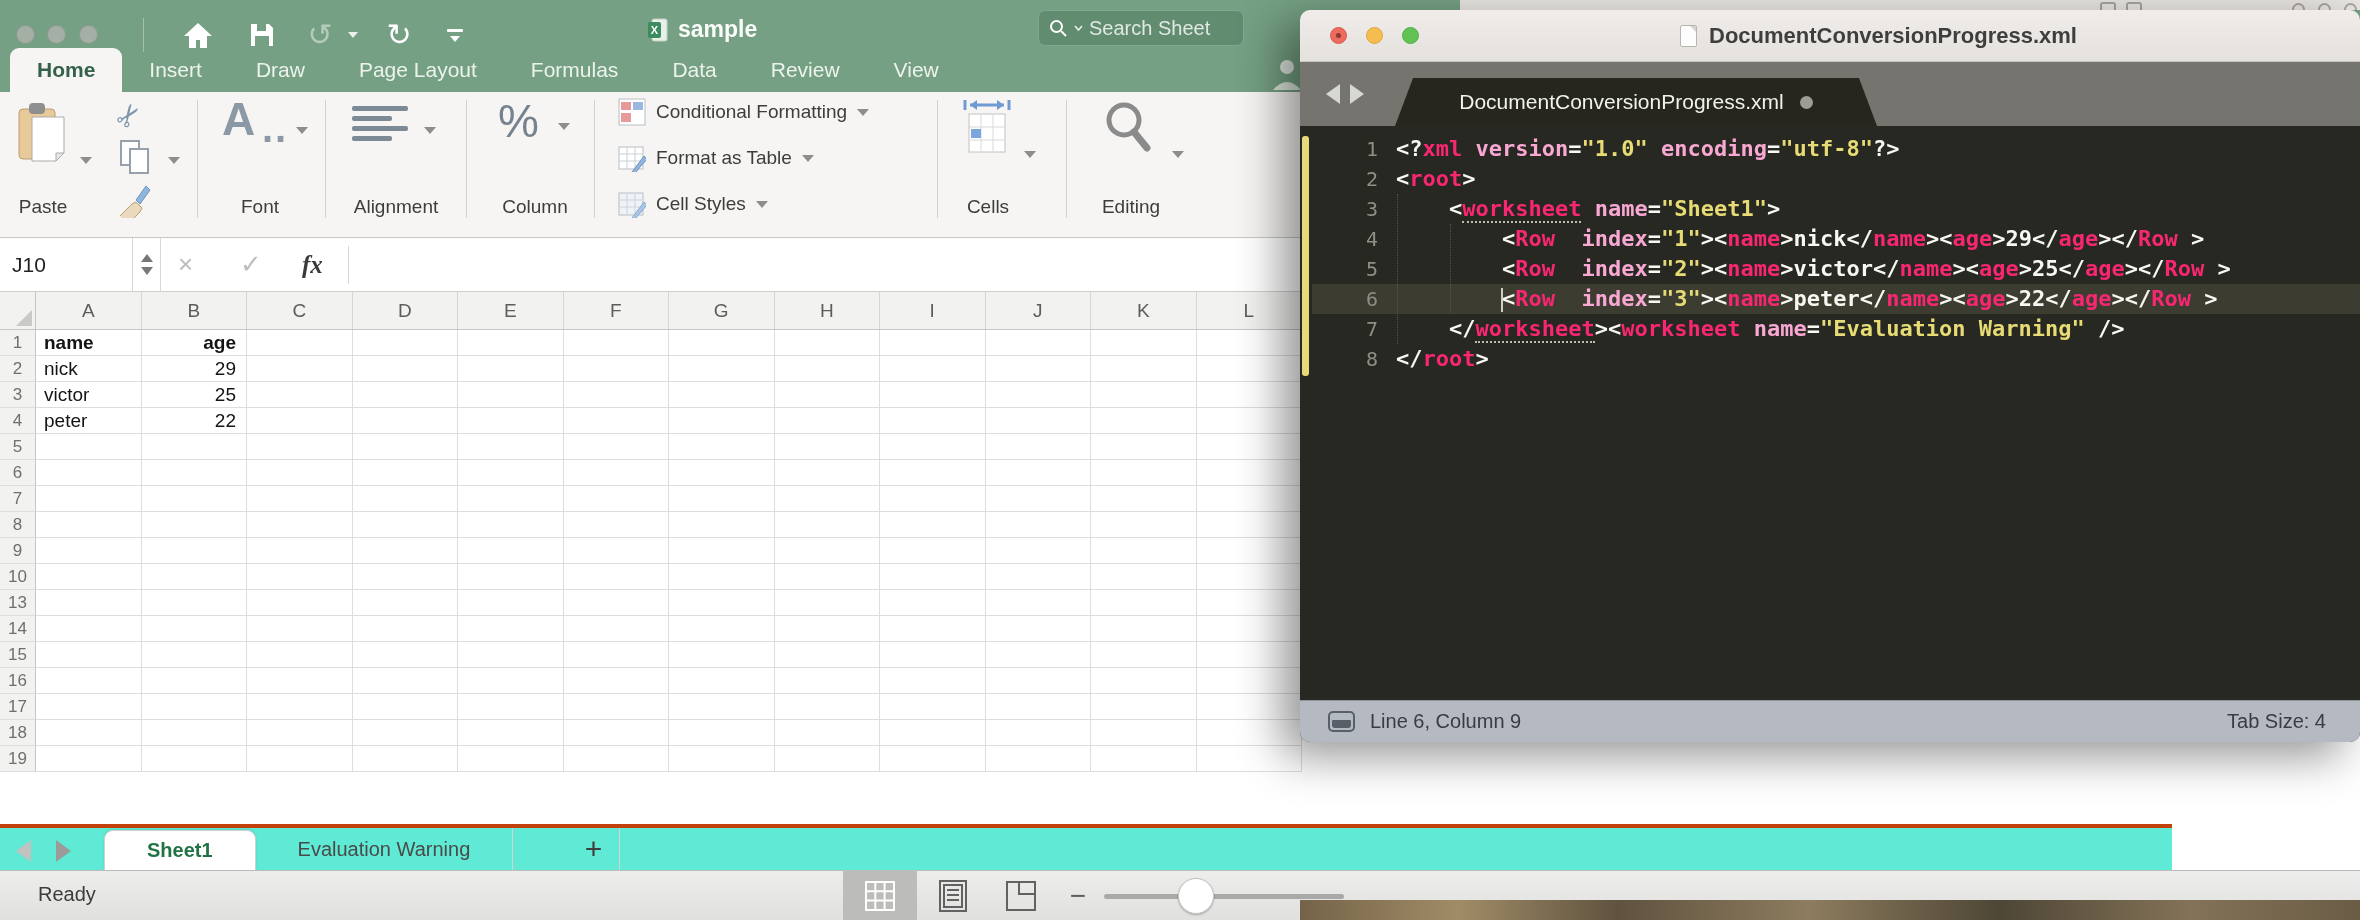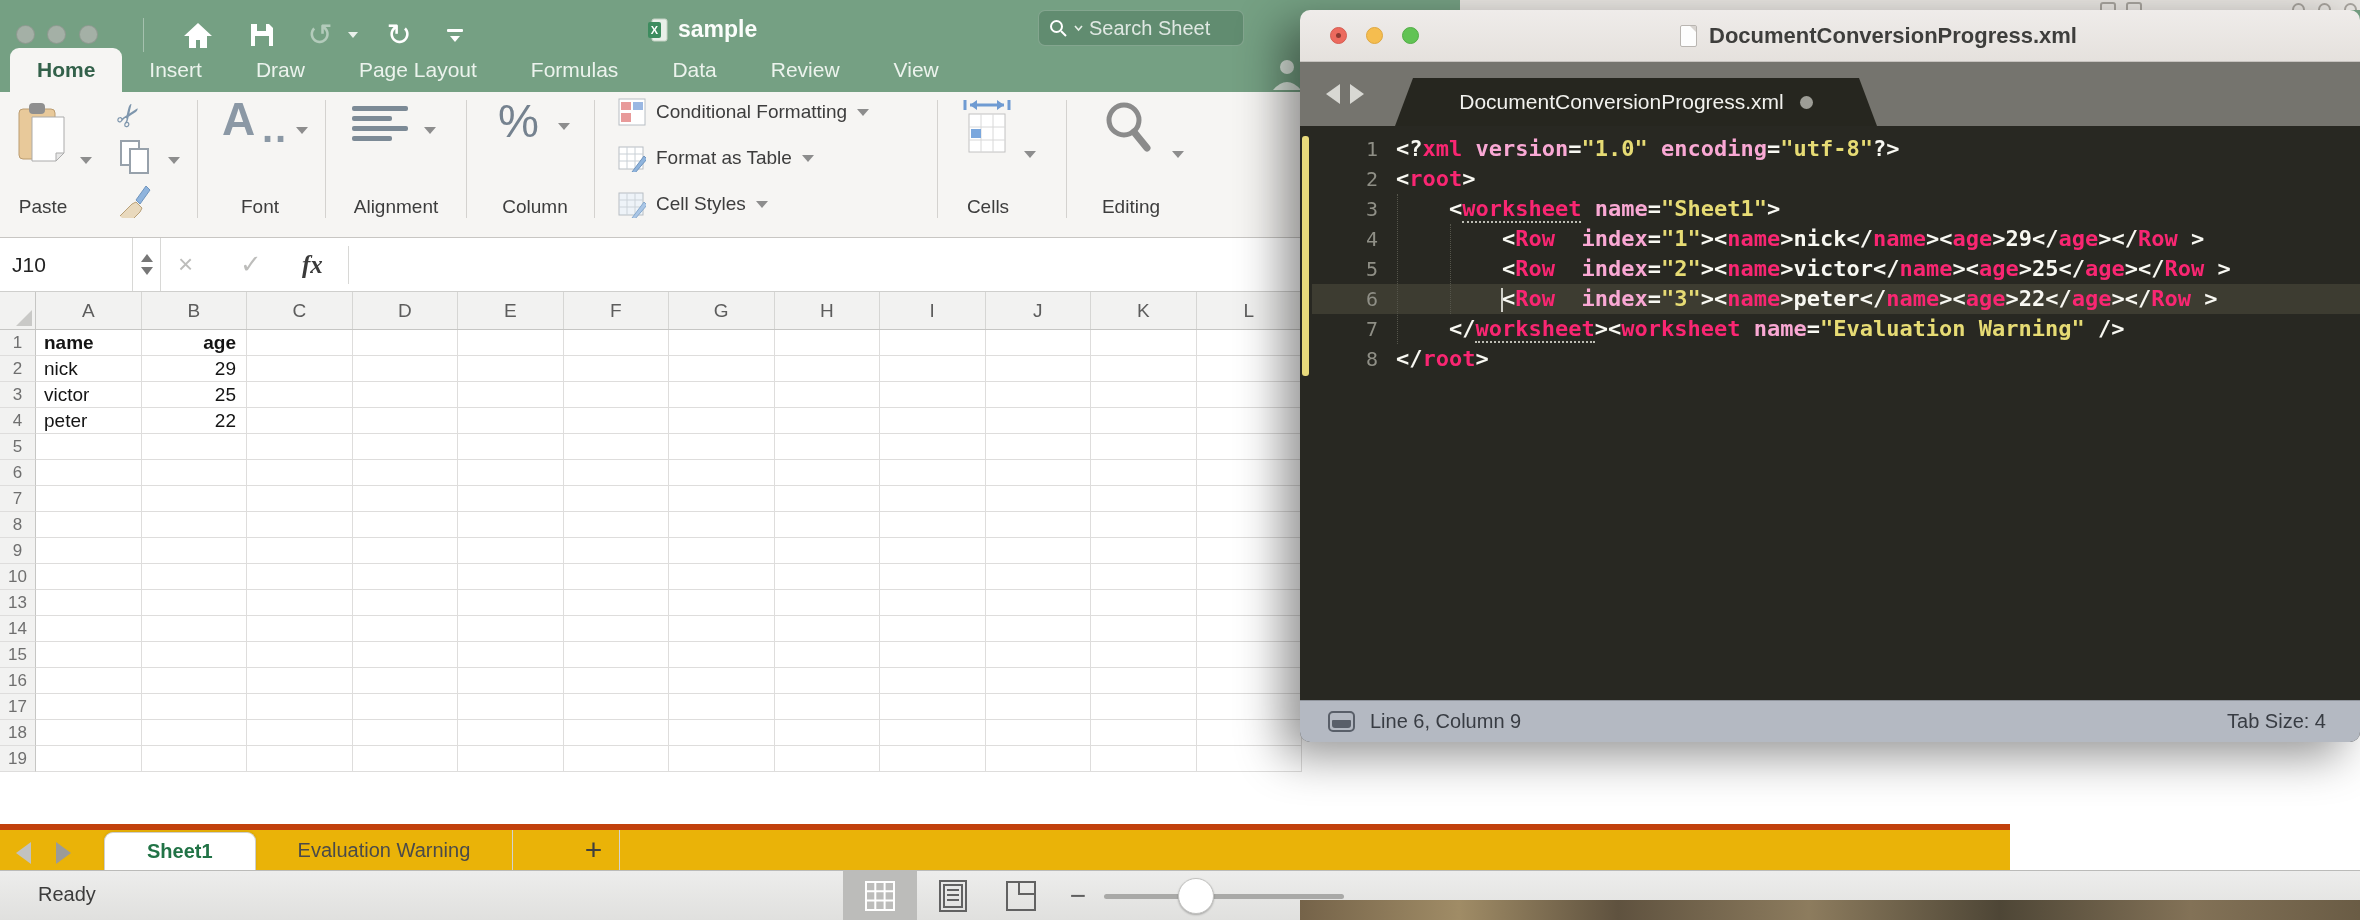--- a/index.html
+++ b/index.html
@@ -58,21 +58,21 @@
   .col-headers { position:absolute; left:36px; top:0; right:0; height:38px; display:flex; background:#f2f2f1; border-bottom:1px solid #c6c6c4; }
   .col-h { flex:0 0 105.5px; border-right:1px solid #d6d6d4; display:flex; align-items:center; justify-content:center; font-size:19px; color:#5d5d5d; }
   .g-rows { position:absolute; left:0; top:38px; right:0; bottom:0; }
   .g-row { display:flex; height:26px; }
   .row-h { flex:0 0 36px; background:#f2f2f1; border-right:1px solid #c6c6c4; border-bottom:1px solid #dedddc; display:flex; align-items:center; justify-content:center; font-size:17px; color:#6f6f6f; }
   .g-cell { flex:0 0 105.5px; border-right:1px solid #dedddc; border-bottom:1px solid #dedddc; font-size:19px; color:#141414; display:flex; align-items:center; padding:0 8px; white-space:nowrap; overflow:hidden; }
   .g-cell.bold { font-weight:bold; }
   .g-cell.right { justify-content:flex-end; padding-right:10px; }
 
   
-  .xl-sheetbar { position:absolute; left:0; top:824px; width:2010px; height:46px; background:#eab308; border-top:6px solid #c2410c; }
+  .xl-sheetbar { position:absolute; left:0; top:824px; width:2172px; height:46px; background:#5eead4; border-top:4px solid #c2410c; }
   .sh-nav { position:absolute; top:12px; width:0; height:0; }
   .sh-left { left:16px; border-top:11px solid transparent; border-bottom:11px solid transparent; border-right:15px solid #c2c2c0; }
   .sh-right { left:56px; border-top:11px solid transparent; border-bottom:11px solid transparent; border-left:15px solid #9b9b99; }
   .sheet-tabs { position:absolute; left:104px; top:0; height:100%; display:flex; }
   .sh-tab { padding:0 42px; display:flex; align-items:center; font-size:20px; color:#4a4a4a; border-right:1px solid #d3d3d1; }
   .sh-tab.active { background:#fff; color:#217346; font-weight:bold; border:1px solid #cfcfcd; border-bottom:none; border-radius:9px 9px 0 0; margin-top:2px; box-shadow:0 -1px 3px rgba(0,0,0,0.08); }
   .sh-plus { position:absolute; left:568px; top:0; width:52px; height:100%; display:flex; align-items:center; justify-content:center; font-size:30px; color:#3f3f3f; border-right:1px solid #d3d3d1; }
 
   
   .xl-status { position:absolute; left:0; top:870px; width:2360px; height:50px; background:linear-gradient(#ededec,#e0e0de); border-top:1px solid #bbbbb9; }

